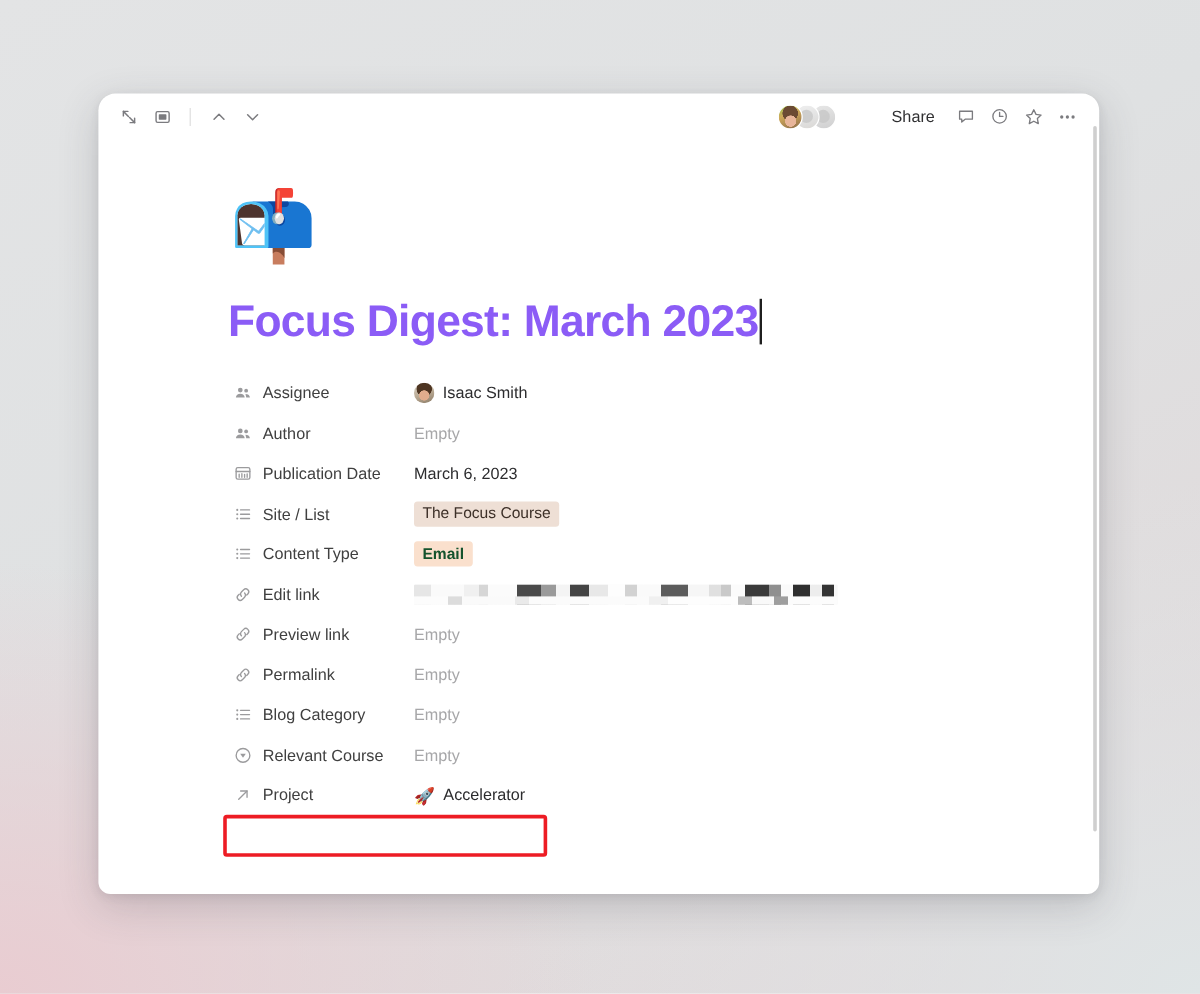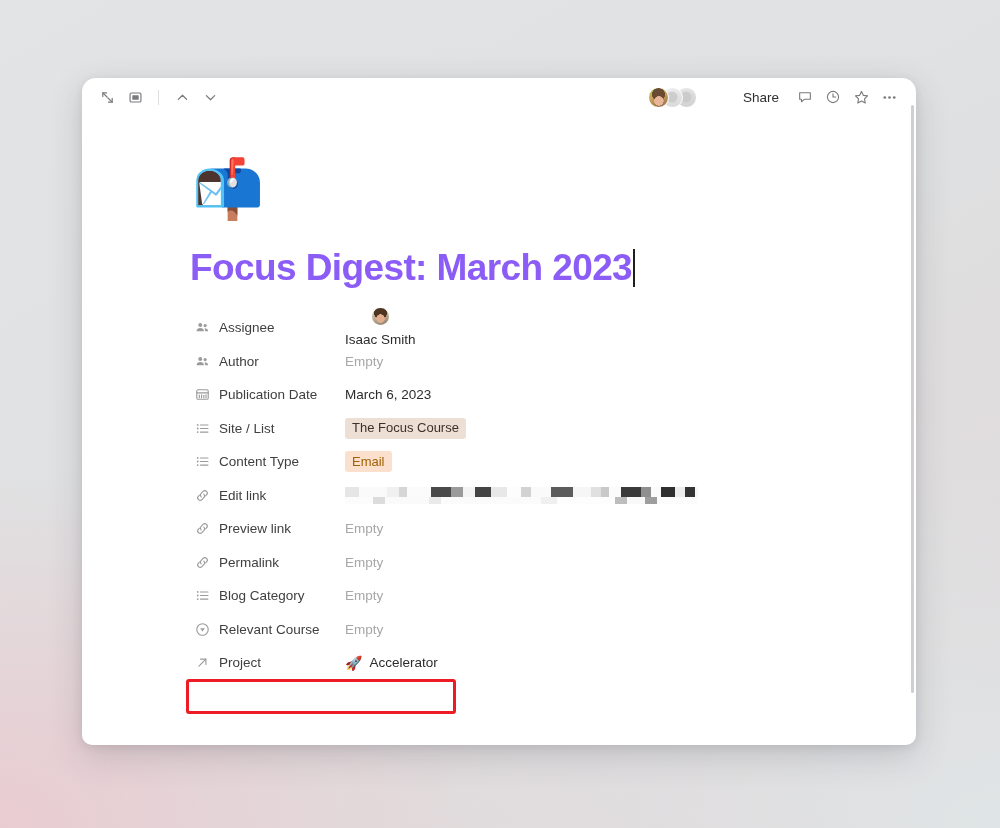--- a/index.html
+++ b/index.html
@@ -201,42 +201,42 @@
     color: #2c2c2e;
     display: flex;
     align-items: center;
     gap: 7px;
     cursor: pointer;
     flex: 1;
     min-width: 0;
   }
   .prop-value.empty { color: #a7a7a9; }
 
-  .person-chip { display: flex; align-items: center; gap: 7px; flex-direction: column; }
+  .person-chip { display: flex; align-items: center; gap: 7px; }
   .person-avatar {
     width: 17px; height: 17px;
     border-radius: 50%;
     background:
       radial-gradient(circle at 50% 62%, #e2ad8d 0 30%, rgba(226,173,141,0) 33%),
       radial-gradient(circle at 50% 30%, #4e3522 0 42%, rgba(78,53,34,0) 45%),
       linear-gradient(160deg, #d8d2c8 0%, #b9a993 55%, #8a7a65 100%);
     flex: 0 0 17px;
   }
 
   .tag {
     display: inline-block;
     padding: 2.5px 7px;
     border-radius: 3px;
     font-size: 13px;
     line-height: 1.25;
     white-space: nowrap;
   }
   .tag-green  { background: #dcebdc; color: #2c3f2c; }
   .tag-brown  { background: #eedfd5; color: #3d3028; }
-  .tag-orange { background: #fae0cd; color: #a16207; }
+  .tag-orange { background: #fae0cd; color: #14532d; font-weight: bold; }
 
   
   #edit-link-redacted {
     width: 353px;
     height: 17px;
     background-color: #f3f3f3;
     background-image:
       linear-gradient(90deg,
         #e6e6e6 0 14px, #fafafa 14px 42px, #f0f0f0 42px 54px,
         #d6d6d6 54px 62px, #fbfbfb 62px 86px, #4a4a4a 86px 106px,

